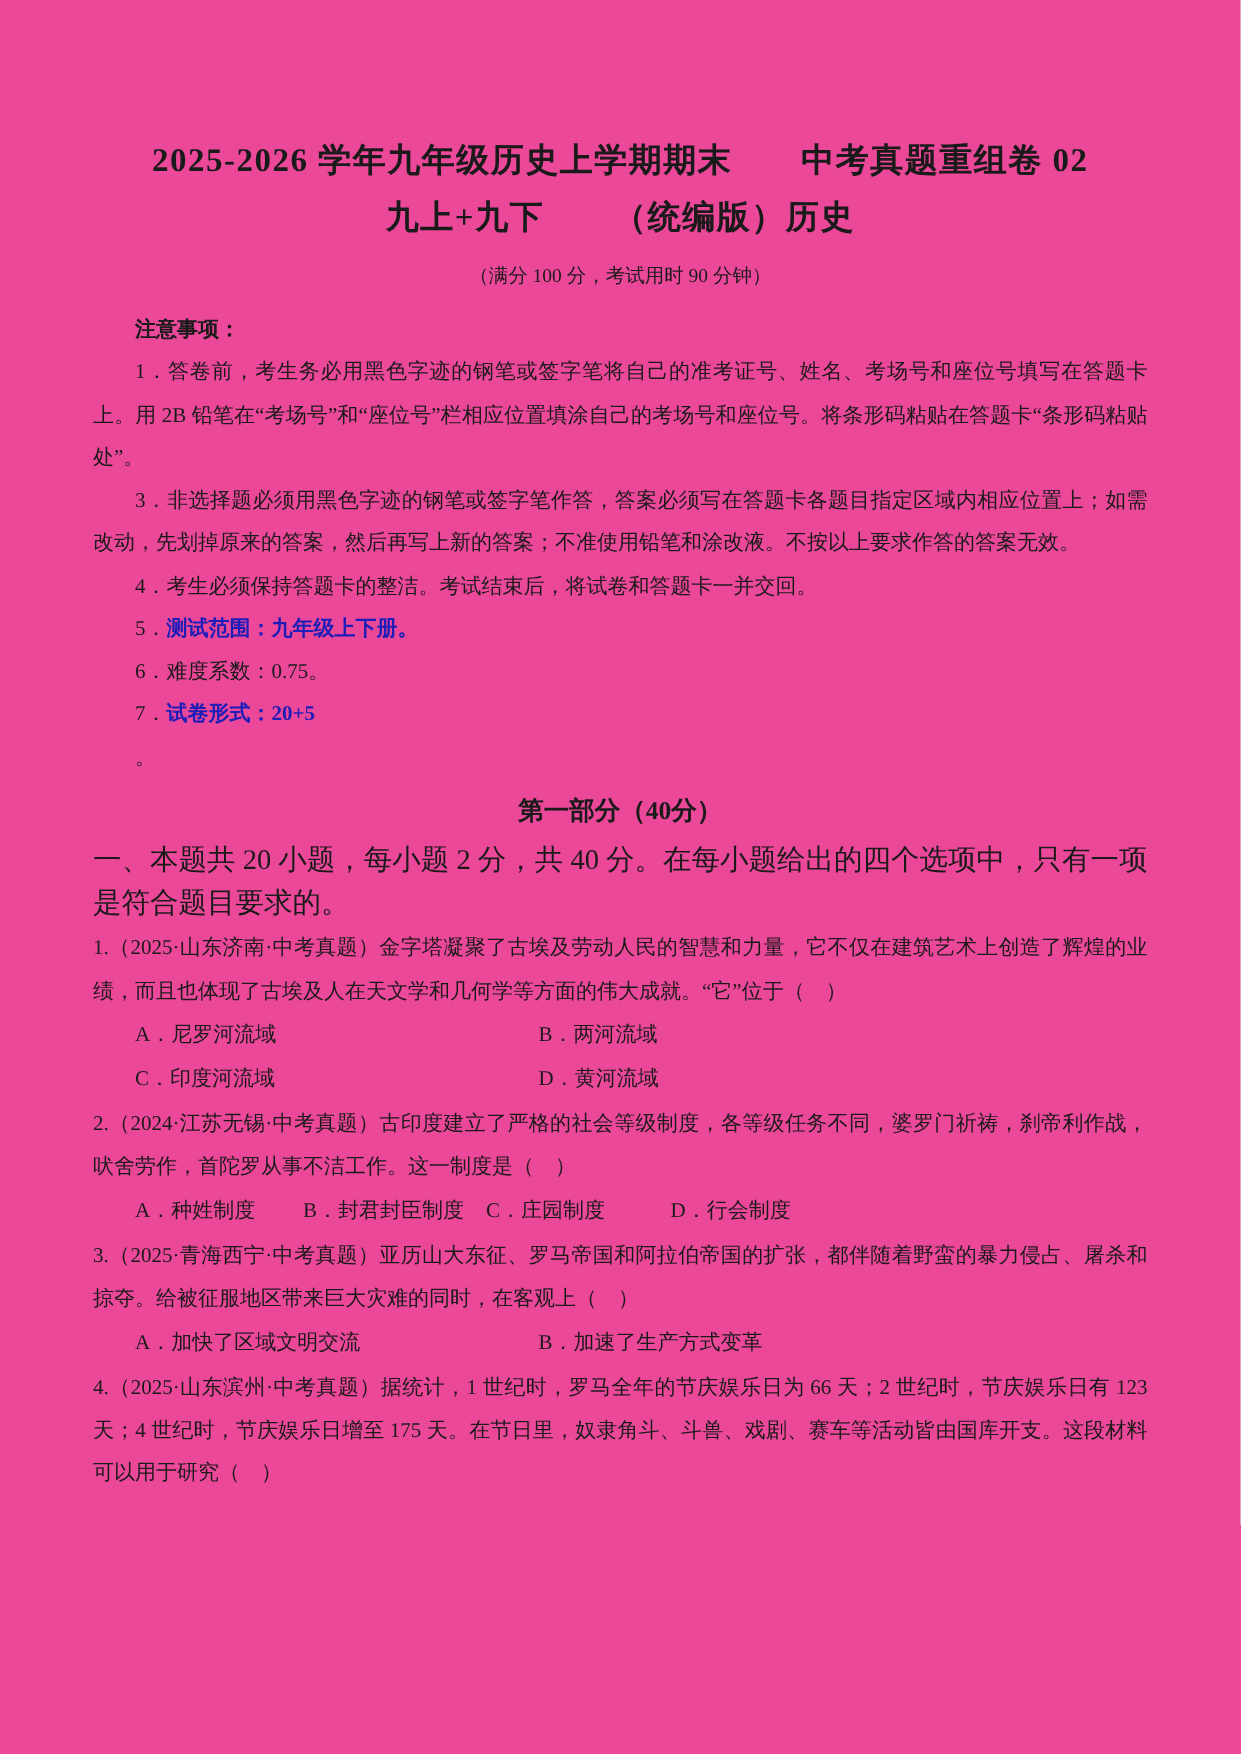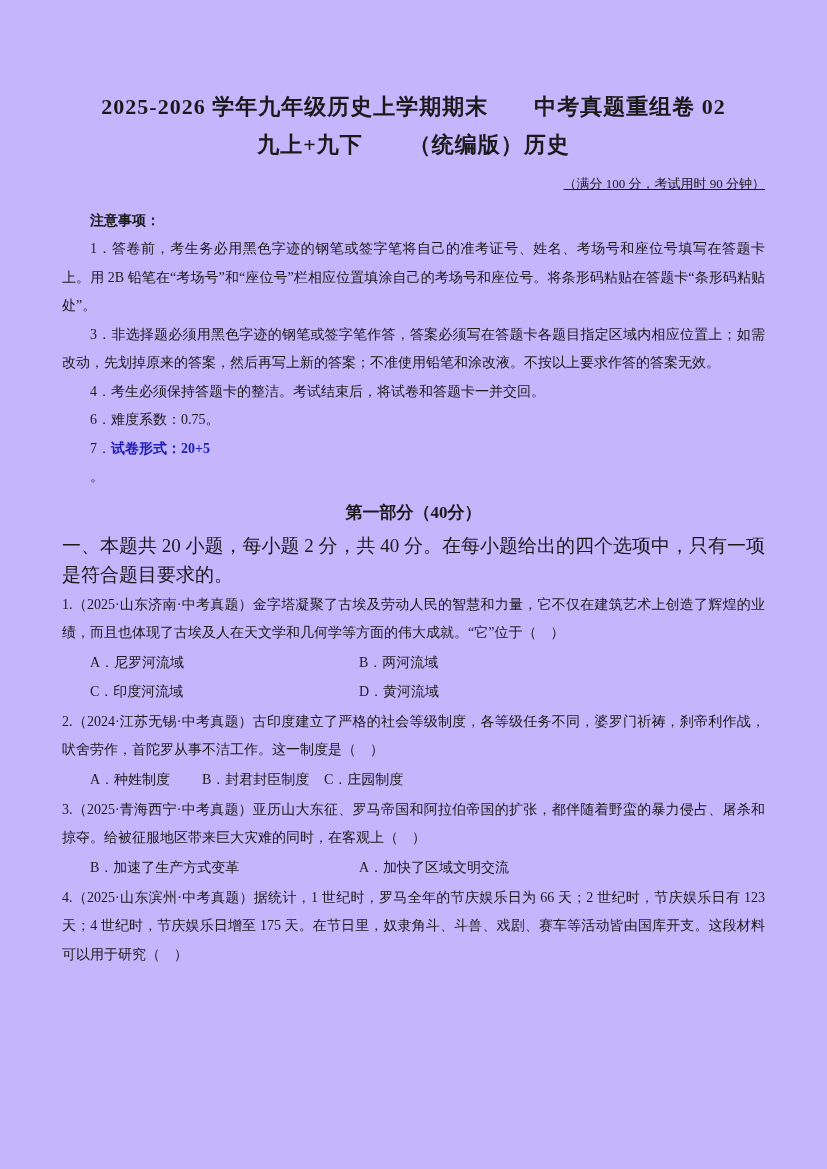--- a/index.html
+++ b/index.html
@@ -1,24 +1,24 @@
 <!DOCTYPE html>
 <html lang="zh"><head>
 <meta charset="utf-8">
 <style>
   html,body{margin:0;padding:0;background:#e8e8e8;}
   .page{
-    width:827px;height:1169px;background:#c4b5fd;box-sizing:border-box;
+    width:827px;height:1169px;background:#ec4899;box-sizing:border-box;
     padding:92px 62px 0 62px;margin:0 auto;
     font-family:"Liberation Serif","DejaVu Serif",serif;
     color:#1a1a1a;overflow:hidden;
   }
   .title{text-align:center;font-size:22px;font-weight:bold;line-height:30px;margin:0;letter-spacing:1px;}
   .title-line2{margin-top:8px;}
-  .subtitle{text-align:right;font-size:13px;line-height:18px;margin:15px 0 0 0;text-decoration:underline;}
+  .subtitle{text-align:center;font-size:13px;line-height:18px;margin:15px 0 0 0;}
   .notice-head{font-size:14px;font-weight:bold;line-height:28px;margin:14px 0 0 0;text-indent:2em;}
   .np{font-size:14px;line-height:28.5px;margin:0;text-indent:2em;text-align:justify;}
   .blue{color:#1d1db8;font-weight:bold;}
   .part-heading{text-align:center;font-size:17px;font-weight:bold;line-height:30px;margin:6px 0 0 0;}
   .intro{font-size:19px;font-weight:normal;line-height:29px;margin:3px 0 0 0;text-align:justify;}
   .stem{font-size:14px;line-height:28.5px;margin:2px 0 0 0;text-align:justify;}
   .opts-2col{display:grid;grid-template-columns:269px auto;padding-left:28px;font-size:14px;line-height:29px;}
   .opts-row{display:grid;grid-template-columns:112px 122px 123px auto;padding-left:28px;font-size:14px;line-height:29px;}
   .opt{white-space:nowrap;}
 </style>
@@ -29,43 +29,45 @@
 
   <h1 class="title">2025-2026 学年九年级历史上学期期末　　中考真题重组卷 02</h1>
   <h1 class="title title-line2">九上+九下　　（统编版）历史</h1>
   <p class="subtitle">（满分 100 分，考试用时 90 分钟）</p>
 
   <p class="notice-head">注意事项：</p>
 
   <p class="np">1．答卷前，考生务必用黑色字迹的钢笔或签字笔将自己的准考证号、姓名、考场号和座位号填写在答题卡上。用 2B 铅笔在“考场号”和“座位号”栏相应位置填涂自己的考场号和座位号。将条形码粘贴在答题卡“条形码粘贴处”。</p>
   <p class="np">3．非选择题必须用黑色字迹的钢笔或签字笔作答，答案必须写在答题卡各题目指定区域内相应位置上；如需改动，先划掉原来的答案，然后再写上新的答案；不准使用铅笔和涂改液。不按以上要求作答的答案无效。</p>
   <p class="np">4．考生必须保持答题卡的整洁。考试结束后，将试卷和答题卡一并交回。</p>
+  <p class="np"><span>5．</span><span class="blue">测试范围：九年级上下册。</span></p>
   <p class="np">6．难度系数：0.75。</p>
   <p class="np"><span>7．</span><span class="blue">试卷形式：20+5</span></p>
   <p class="np">。</p>
 
   <h2 class="part-heading">第一部分（40分）</h2>
   <p class="intro">一、本题共 20 小题，每小题 2 分，共 40 分。在每小题给出的四个选项中，只有一项是符合题目要求的。</p>
 
   <p class="stem"><span>1.</span><span>（2025·山东济南·中考真题）</span><span>金字塔凝聚了古埃及劳动人民的智慧和力量，它不仅在建筑艺术上创造了辉煌的业绩，而且也体现了古埃及人在天文学和几何学等方面的伟大成就。“它”位于（　）</span></p>
   <div class="opts-2col">
     <span class="opt">A．尼罗河流域</span>
     <span class="opt">B．两河流域</span>
     <span class="opt">C．印度河流域</span>
     <span class="opt">D．黄河流域</span>
   </div>
 
   <p class="stem"><span>2.</span><span>（2024·江苏无锡·中考真题）</span><span>古印度建立了严格的社会等级制度，各等级任务不同，婆罗门祈祷，刹帝利作战，吠舍劳作，首陀罗从事不洁工作。这一制度是（　）</span></p>
   <div class="opts-row">
     <span class="opt">A．种姓制度</span>
     <span class="opt">B．封君封臣制度</span>
     <span class="opt">C．庄园制度</span>
+    <span class="opt">D．行会制度</span>
   </div>
 
   <p class="stem"><span>3.</span><span>（2025·青海西宁·中考真题）</span><span>亚历山大东征、罗马帝国和阿拉伯帝国的扩张，都伴随着野蛮的暴力侵占、屠杀和掠夺。给被征服地区带来巨大灾难的同时，在客观上（　）</span></p>
   <div class="opts-2col">
+    <span class="opt">A．加快了区域文明交流</span>
     <span class="opt">B．加速了生产方式变革</span>
-    <span class="opt">A．加快了区域文明交流</span>
   </div>
 
   <p class="stem"><span>4.</span><span>（2025·山东滨州·中考真题）</span><span>据统计，1 世纪时，罗马全年的节庆娱乐日为 66 天；2 世纪时，节庆娱乐日有 123 天；4 世纪时，节庆娱乐日增至 175 天。在节日里，奴隶角斗、斗兽、戏剧、赛车等活动皆由国库开支。这段材料可以用于研究（　）</span></p>
 
 </div>
 
 </body></html>

